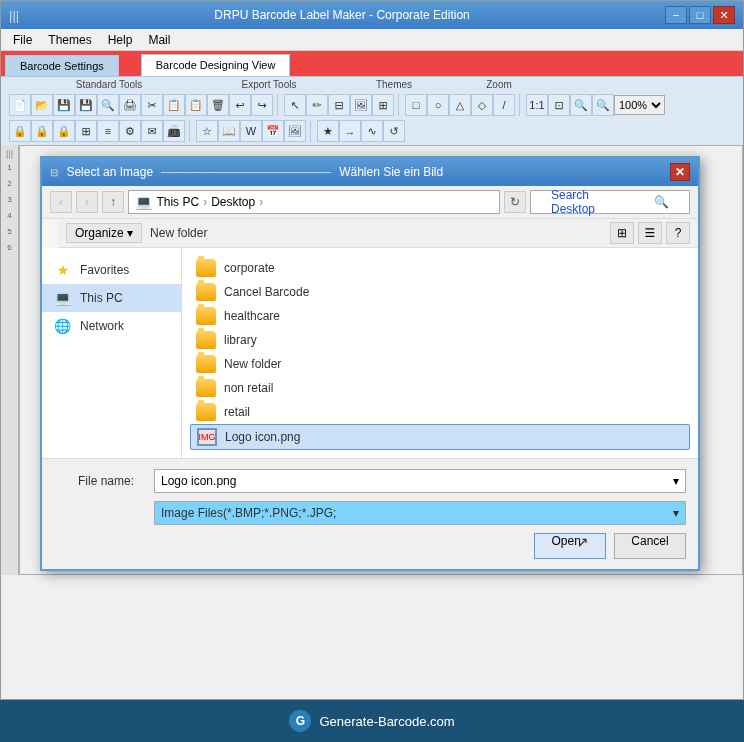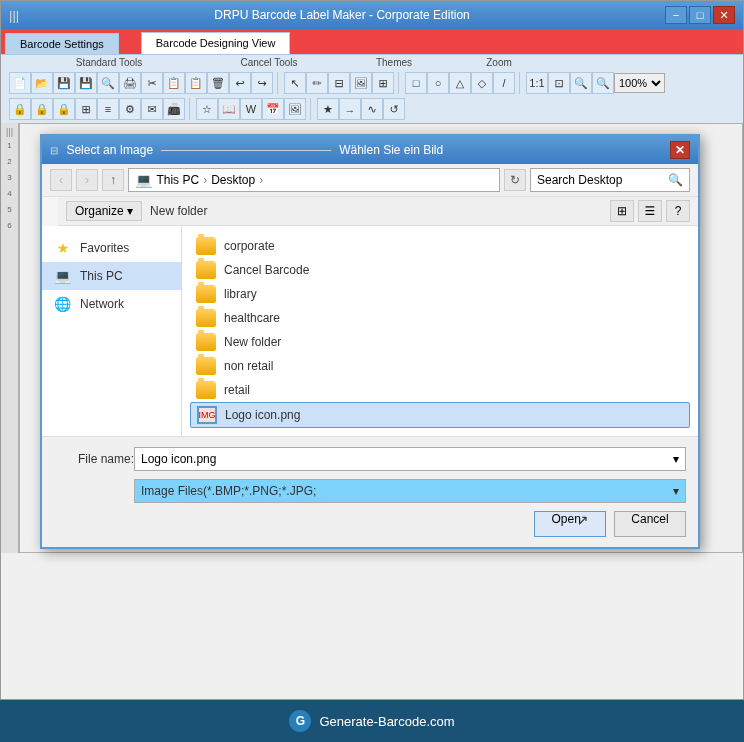--- a/index.html
+++ b/index.html
@@ -229,23 +229,23 @@
       font-size: 12px;
     }
     .path-sep { color: #888; }
     .search-box {
       width: 160px;
       height: 24px;
       border: 1px solid #aaa;
       background: white;
       display: flex;
       align-items: center;
-      padding: 0 6px;
-      font-size: 12px;
-      color: #000000;
+      padding: 0 20px;
+      font-size: 12px;
+      color: #1d4ed8;
       gap: 20px;
     }
 
     
     .dialog-toolbar {
       display: flex;
       align-items: center;
       padding: 3px 8px;
       background: #f0f0f0;
       border-bottom: 1px solid #ddd;
@@ -377,21 +377,21 @@
 
     
     .dialog-footer {
       background: #f0f0f0;
       border-top: 1px solid #ddd;
       padding: 10px 12px;
     }
     .footer-row {
       display: flex;
       align-items: center;
-      gap: 0;
+      gap: 20px;
       margin-bottom: 8px;
     }
     .footer-label {
       font-size: 12px;
       width: 80px;
       text-align: right;
       color: #333;
     }
     .filename-input {
       flex: 1;
@@ -483,31 +483,37 @@
   <div class="title-bar">
     <span style="font-size:13px; color:#ddd;">|||</span>
     <span class="title-bar-title">DRPU Barcode Label Maker - Corporate Edition</span>
     <div class="title-bar-buttons">
       <div class="title-btn">−</div>
       <div class="title-btn">□</div>
       <div class="title-btn close">✕</div>
     </div>
   </div>
 
+  <div class="menu-bar">
+    <div class="menu-item">File</div>
+    <div class="menu-item">Themes</div>
+    <div class="menu-item">Help</div>
+    <div class="menu-item">Mail</div>
+  </div>
 
   <div class="tab-bar">
     <div class="tab">Barcode Settings</div>
     <div class="tab active">Barcode Designing View</div>
   </div>
 
   <div class="toolbars-container">
 
     <div style="display:flex; font-size:10px; color:#444; padding: 2px 8px; gap:0;">
       <span style="width:200px; text-align:center;">Standard Tools</span>
-      <span style="width:120px; text-align:center;">Cancel Tools</span>
+      <span style="width:120px; text-align:center;">Export Tools</span>
       <span style="width:130px; text-align:center;">Themes</span>
       <span style="width:80px; text-align:center;">Zoom</span>
     </div>
 
     <div class="toolbars-buttons-row">
 
       <div class="tb-group">
         <div class="tb-btn">📄</div>
         <div class="tb-btn">📂</div>
         <div class="tb-btn">💾</div>
@@ -656,25 +662,25 @@
               <div class="folder-item">
                 <div class="folder-icon"></div>
                 <span>corporate</span>
               </div>
               <div class="folder-item">
                 <div class="folder-icon"></div>
                 <span>Cancel Barcode</span>
               </div>
               <div class="folder-item">
                 <div class="folder-icon"></div>
-                <span>library</span>
+                <span>healthcare</span>
               </div>
               <div class="folder-item">
                 <div class="folder-icon"></div>
-                <span>healthcare</span>
+                <span>library</span>
               </div>
               <div class="folder-item">
                 <div class="folder-icon"></div>
                 <span>New folder</span>
               </div>
               <div class="folder-item">
                 <div class="folder-icon"></div>
                 <span>non retail</span>
               </div>
               <div class="folder-item">

